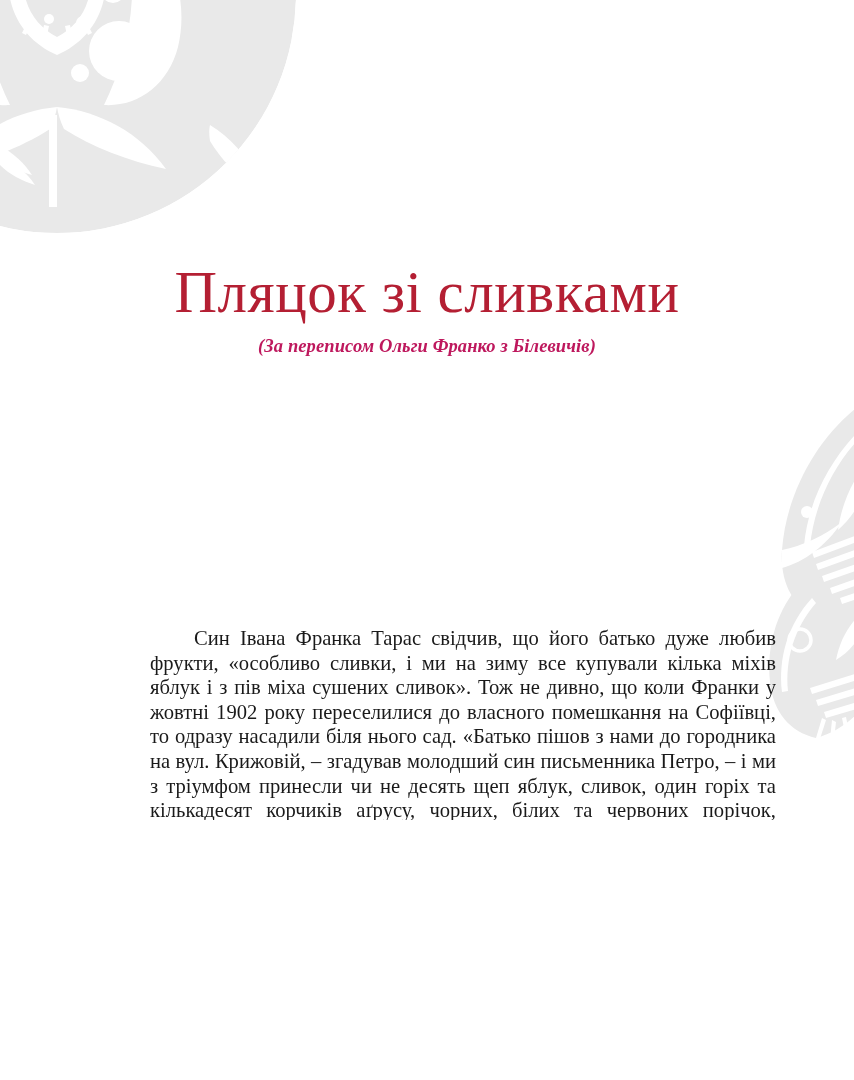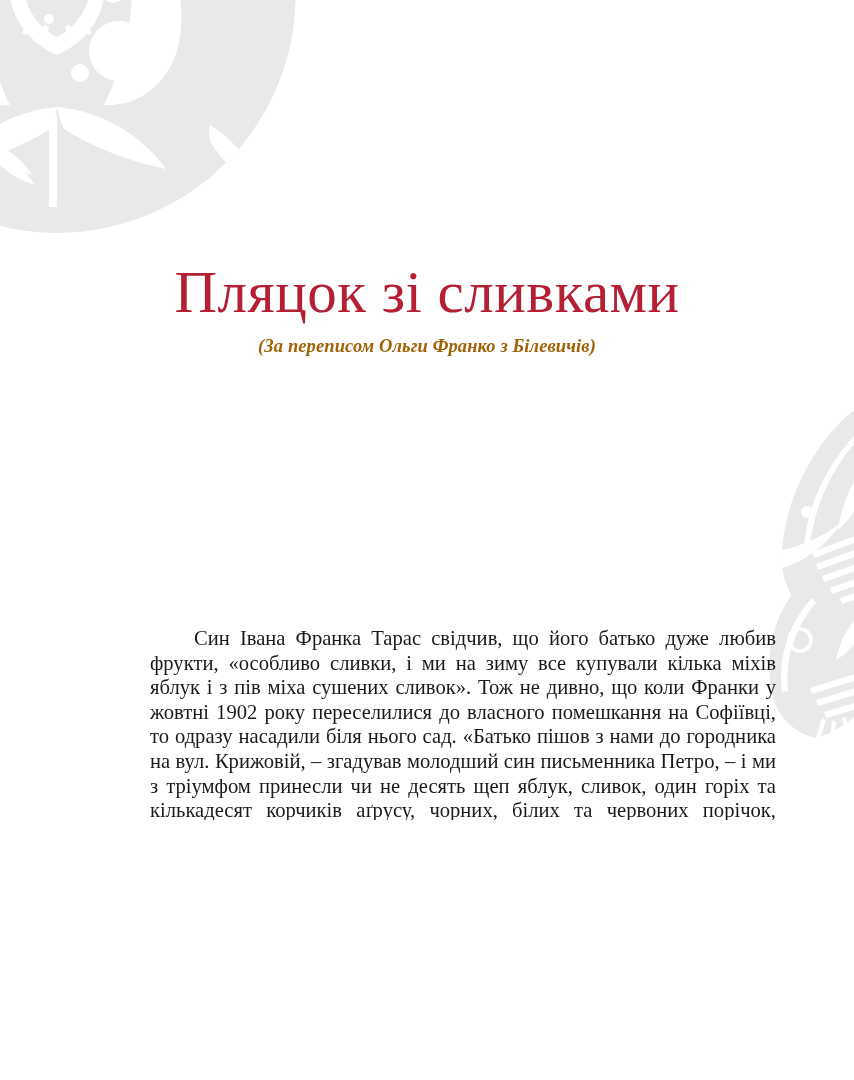--- a/index.html
+++ b/index.html
@@ -52,21 +52,21 @@
     letter-spacing: 0.5px;
     color: #b41f33;
     white-space: nowrap;
   }
   .recipe-subtitle {
     margin: 14px 0 0 0;
     font-family: "Liberation Serif", "DejaVu Serif", serif;
     font-size: 18.5px;
     font-style: italic;
     font-weight: 700;
-    color: #a16207;
+    color: #be185d;
     letter-spacing: 0.1px;
   }
 
   
   .body-block {
     position: absolute;
     left: 150px;
     top: 626px;
     width: 626px;
   }

